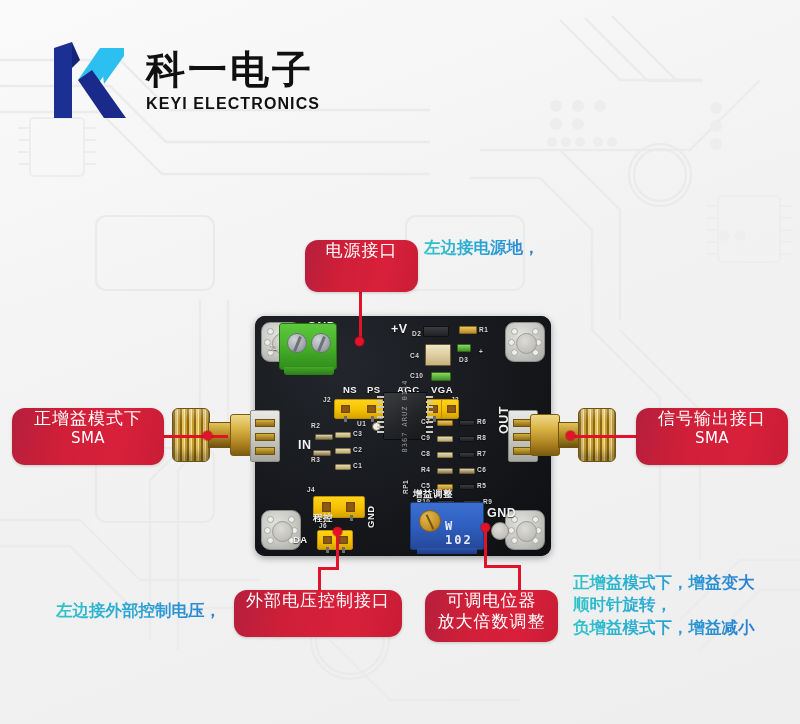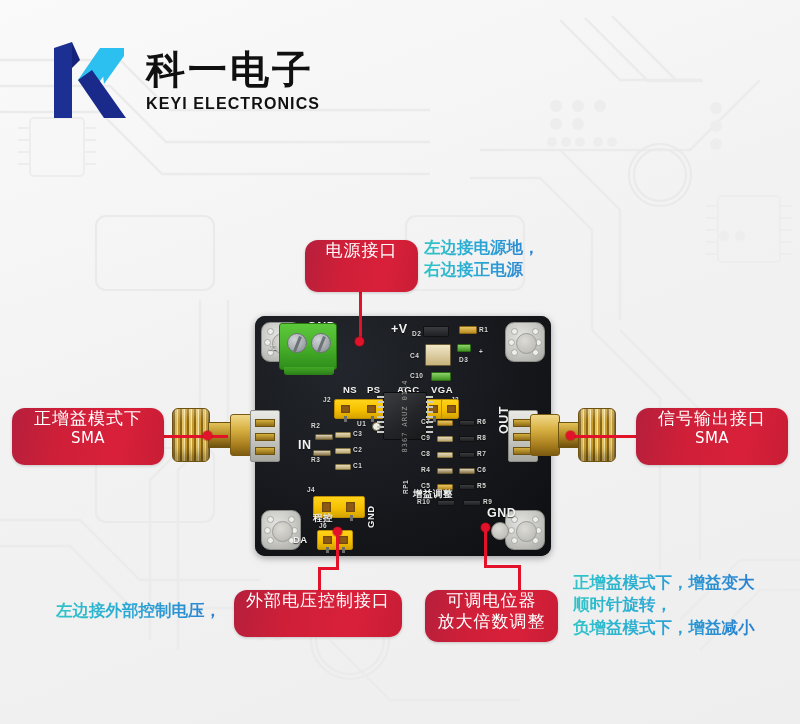--- a/index.html
+++ b/index.html
@@ -493,20 +493,25 @@
         <div class="slot" style="left:5px"></div>
           <div class="slot" style="left:21px"></div>
         <div class="pin" style="left:8px"></div>
           <div class="pin" style="left:24px"></div>
       </div>
       <div class="silk med" style="left:38px;top:218px">DA</div>
       <div class="silk med rot" style="left:110px;top:212px">GND</div>
 
       <div class="silk small rot" style="left:147px;top:178px">RP1</div>
       <div class="silk med" style="left:158px;top:172px">增益调整</div>
+      <div class="pot">
+        <div class="dial"></div>
+        <div class="mark">W 102</div>
+        <div class="legs"></div>
+      </div>
       <div class="silk big" style="left:232px;top:190px">GND</div>
       <div class="smd" style="left:236px;top:206px;width:18px;height:18px;border-radius:50%;background:radial-gradient(circle at 40% 35%,#dedcd7,#b6b4af);border-color:#908e89"></div>
     </div>
   </div>
 
   <div class="sma" style="left:168px">
     <div class="sma-thread" style="left:4px;top:8px;width:38px;height:54px"></div>
     <div class="sma-neck" style="left:40px;top:22px;width:24px;height:26px"></div>
     <div class="sma-body" style="left:62px;top:14px;width:30px;height:42px"></div>
     <div class="sma-tab" style="left:82px;top:10px;width:30px;height:52px">
@@ -564,21 +569,20 @@
     <div class="line cn">外部电压控制接口</div>
   </div>
 
   <div class="callout" style="left:425px;top:590px;width:133px;height:52px">
     <div class="line cn">可调电位器</div>
     <div class="line cn">放大倍数调整</div>
   </div>
 
   <div class="note" style="left:424px;top:237px">
     <span class="l">左边接电源地，</span>
-    <span class="l">右边接正电源</span>
   </div>
 
   <div class="note" style="left:56px;top:600px">
     <span class="l">左边接外部控制电压，</span>
   </div>
 
   <div class="note" style="left:573px;top:572px">
     <span class="l">正增益模式下，增益变大</span>
     <span class="l">顺时针旋转，</span>
     <span class="l">负增益模式下，增益减小</span>

